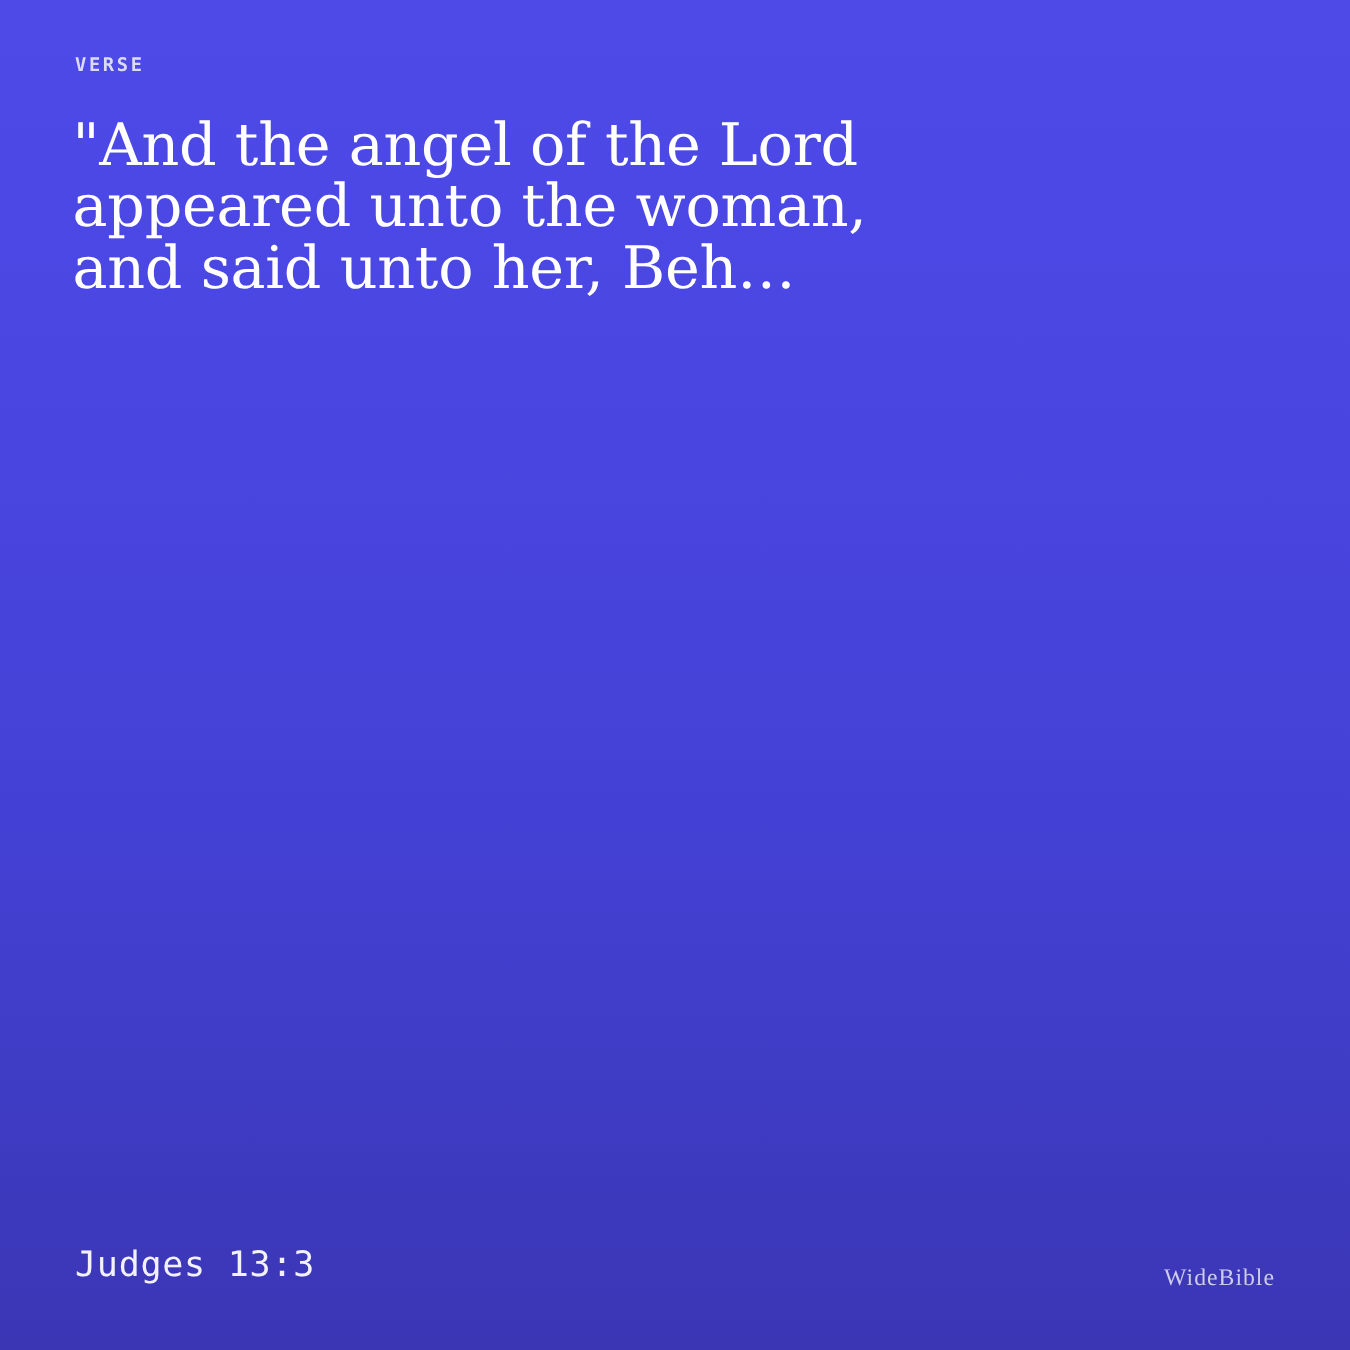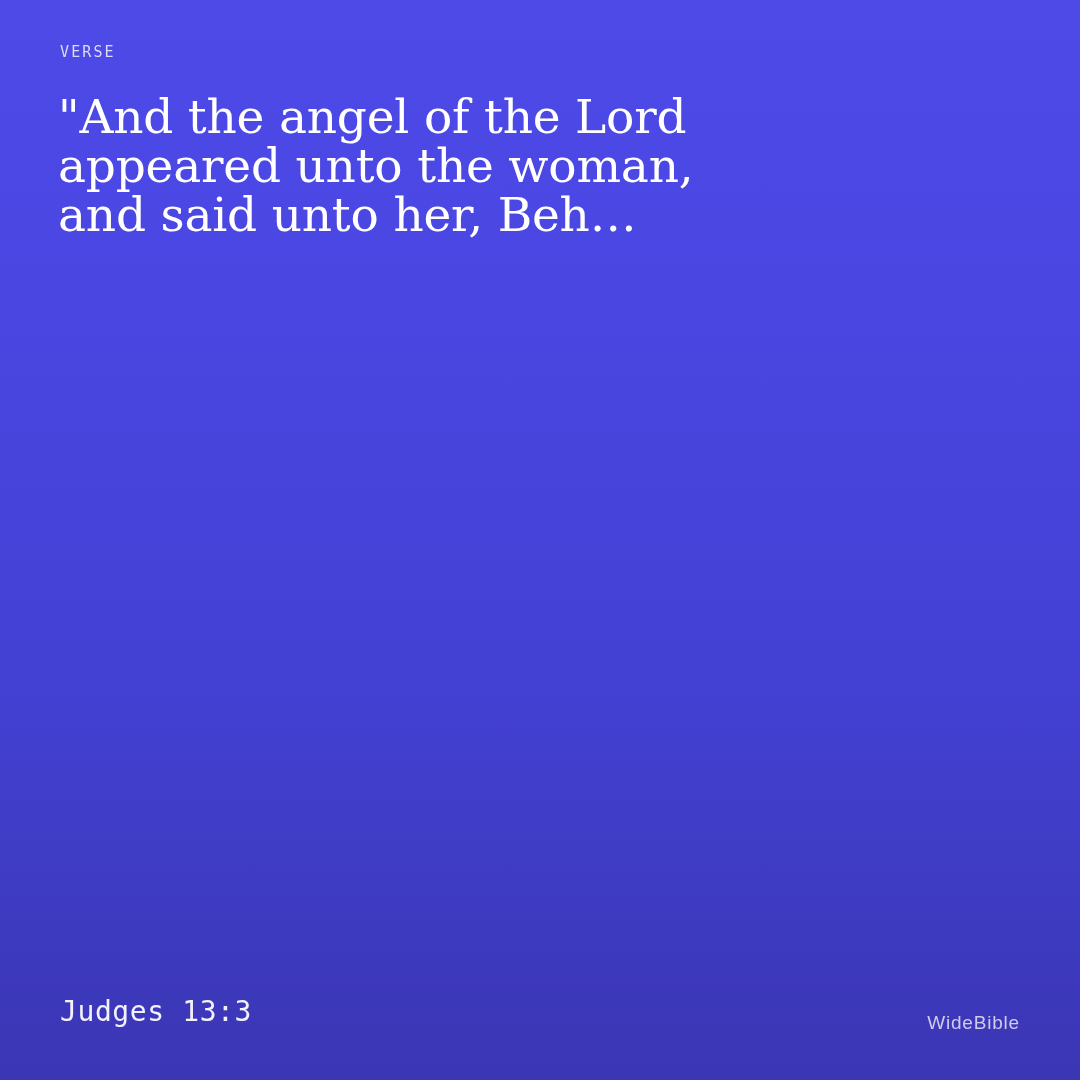--- a/index.html
+++ b/index.html
@@ -21,21 +21,21 @@
     overflow: hidden;
   }
   .eyebrow {
     position: absolute;
     left: 60px;
     top: 43px;
     font-family: "DejaVu Sans Mono", "Liberation Mono", monospace;
     font-size: 15px;
     letter-spacing: 2.1px;
     color: #dcdbf6;
-    font-weight: 400;
+    font-weight: 700;
   }
   .verse {
     position: absolute;
     left: 58px;
     top: 92px;
     width: 640px;
     font-family: "DejaVu Serif", "Liberation Serif", serif;
     font-size: 47px;
     line-height: 49px;
     color: #ffffff;
@@ -48,21 +48,21 @@
     bottom: 52px;
     font-family: "DejaVu Sans Mono", "Liberation Mono", monospace;
     font-size: 28px;
     letter-spacing: 0.6px;
     color: #f2f1fc;
   }
   .brand {
     position: absolute;
     right: 60px;
     bottom: 46px;
-    font-family: Liberation Sans, sans-serif;
+    font-family: Liberation Serif, serif;
     font-size: 19px;
     letter-spacing: 0.8px;
     color: #cdcbee;
   }
 </style>
 </head>
 <body>
 
 <div class="card">
   <div class="eyebrow">VERSE</div>

